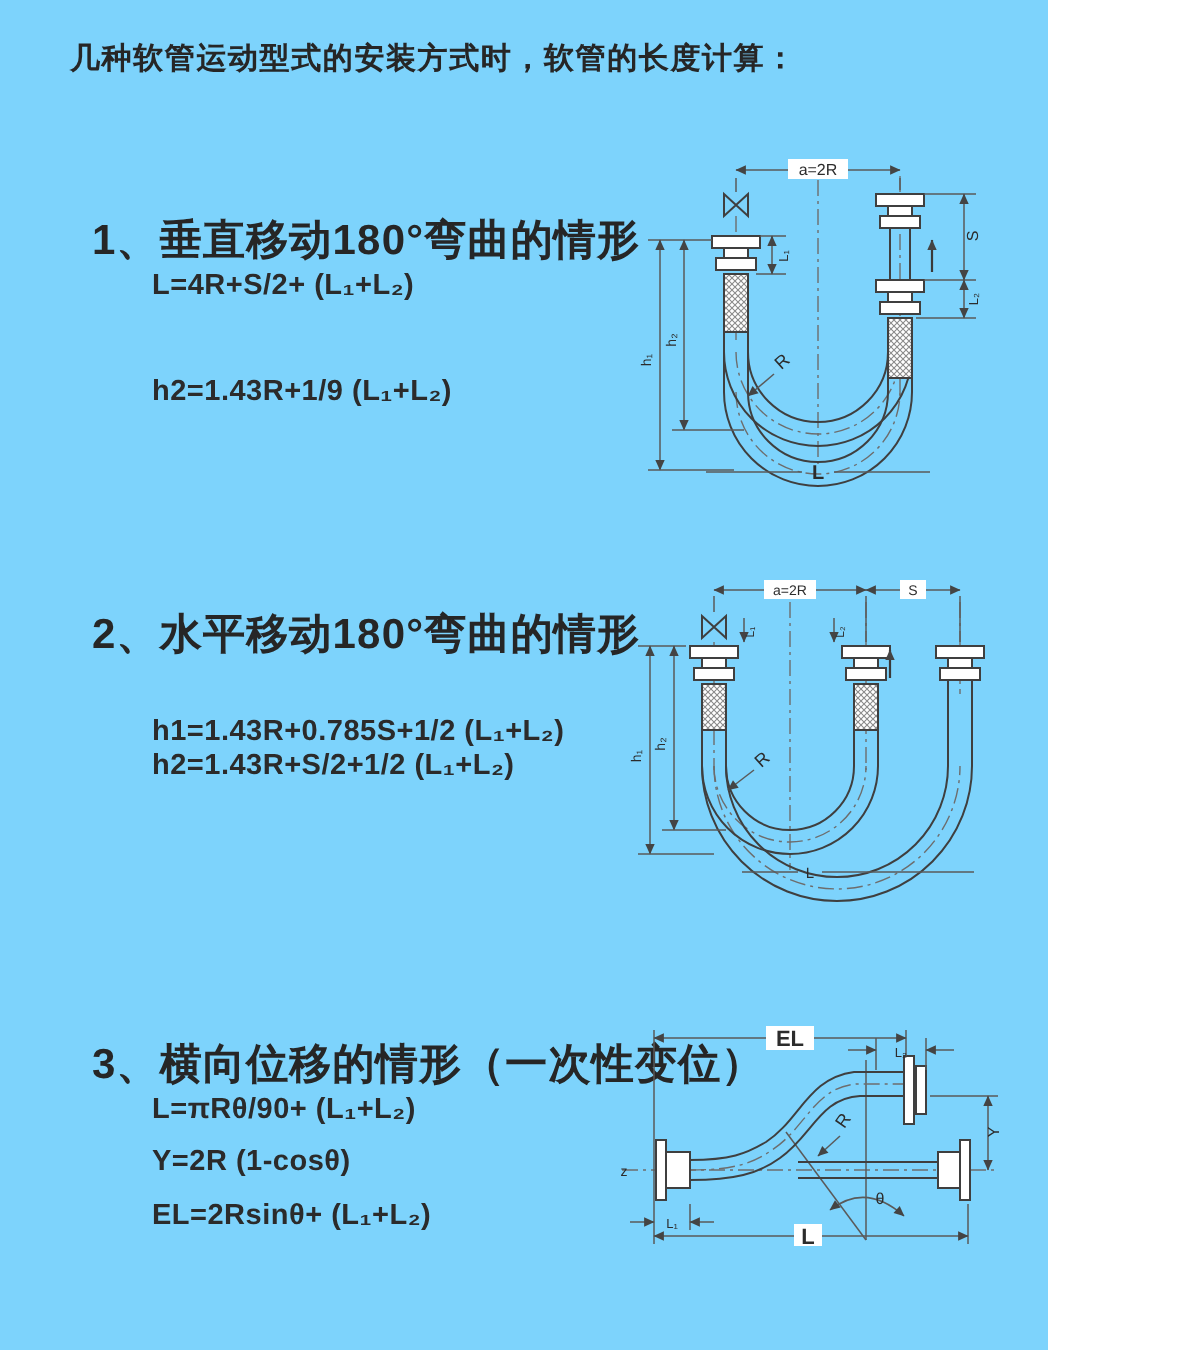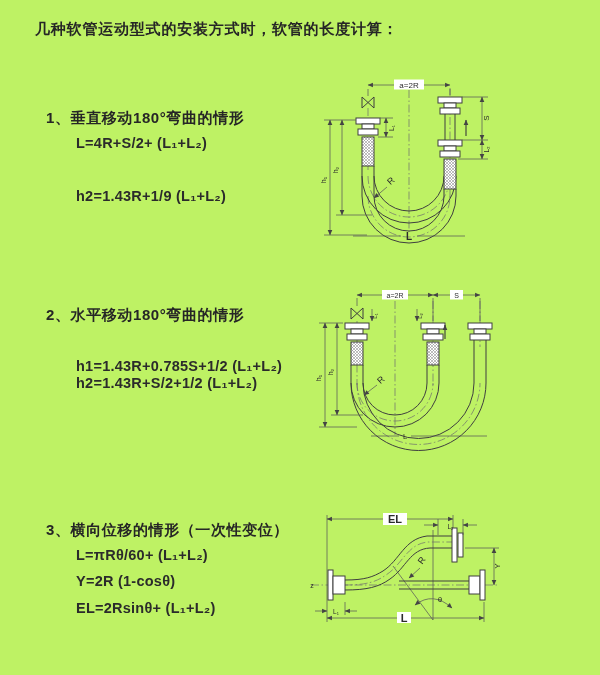--- a/index.html
+++ b/index.html
@@ -1,26 +1,26 @@
 <!DOCTYPE html>
 <html><head>
 <meta charset="utf-8">
 <style>
   html,body { margin:0; padding:0; background:#ffffff; }
   .page {
-    position:relative; width:600px; height:675px; background:#bef264;
+    position:relative; width:524px; height:675px; background:#7dd3fc;
     font-family:"Liberation Sans","DejaVu Sans",sans-serif; color:#262626;
     overflow:hidden;
   }
   .title {
     position:absolute; left:35px; top:20px; font-size:15px; font-weight:700;
     letter-spacing:0.8px; white-space:nowrap;
   }
   .heading {
-    position:absolute; left:46px; font-size:15px; font-weight:700;
+    position:absolute; left:46px; font-size:21px; font-weight:700;
     letter-spacing:0.6px; line-height:1; white-space:nowrap;
   }
   .formula {
     position:absolute; left:76px; font-size:14.5px; font-weight:600;
     letter-spacing:0.25px; line-height:1; white-space:nowrap; color:#2b2b2b;
   }
   svg.diag { position:absolute; overflow:visible; }
   .dr   { stroke:#3f3f3f; stroke-width:1; fill:none; }
   .drf  { stroke:#3f3f3f; stroke-width:1; fill:#ffffff; }
   .braid{ stroke:#3f3f3f; stroke-width:1; fill:url(#hatch); }
@@ -50,21 +50,21 @@
 
   <div class="heading" style="top:110px">1、垂直移动180°弯曲的情形</div>
   <div class="formula" style="top:136px">L=4R+S/2+ (L₁+L₂)</div>
   <div class="formula" style="top:189px">h2=1.43R+1/9 (L₁+L₂)</div>
 
   <div class="heading" style="top:307px">2、水平移动180°弯曲的情形</div>
   <div class="formula" style="top:359px">h1=1.43R+0.785S+1/2 (L₁+L₂)</div>
   <div class="formula" style="top:376px">h2=1.43R+S/2+1/2 (L₁+L₂)</div>
 
   <div class="heading" style="top:522px">3、横向位移的情形（一次性变位）</div>
-  <div class="formula" style="top:548px">L=πRθ/60+ (L₁+L₂)</div>
+  <div class="formula" style="top:548px">L=πRθ/90+ (L₁+L₂)</div>
   <div class="formula" style="top:574px">Y=2R (1-cosθ)</div>
   <div class="formula" style="top:601px">EL=2Rsinθ+ (L₁+L₂)</div>
 
   <svg class="diag" style="left:315px;top:58px" width="185" height="192" viewBox="0 0 185 192">
     <g>
       <line class="cl" x1="53" y1="50" x2="53" y2="112"></line>
       <line class="cl" x1="135" y1="30" x2="135" y2="140"></line>
       <line class="cl" x1="94" y1="32" x2="94" y2="174"></line>
       <path class="cl" d="M53,118 A41,41 0 0 0 135,118"></path>
       <path class="cl" d="M53,138 A41,41 0 0 0 135,138"></path>

